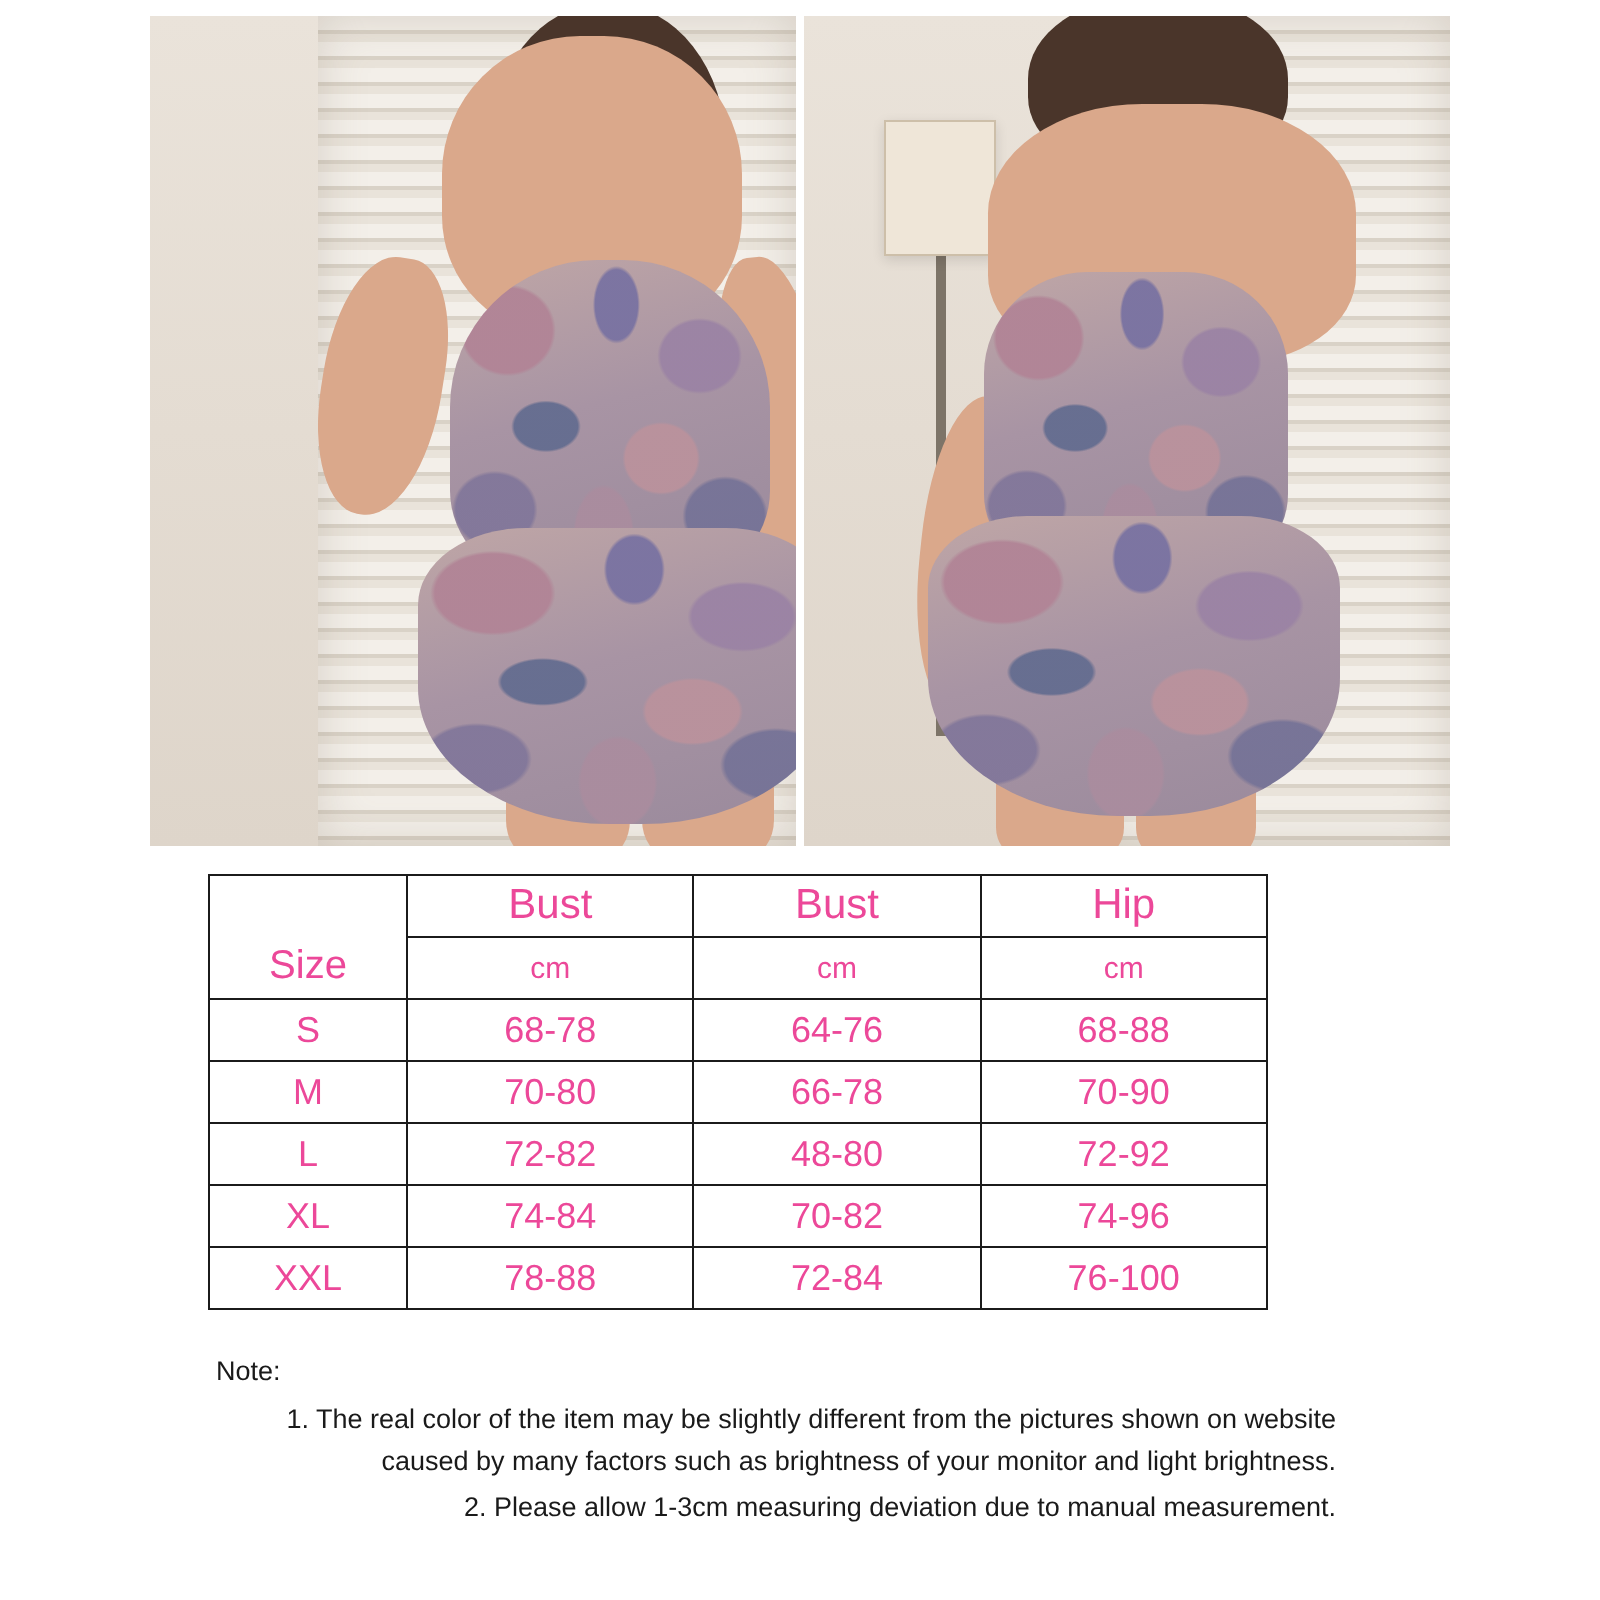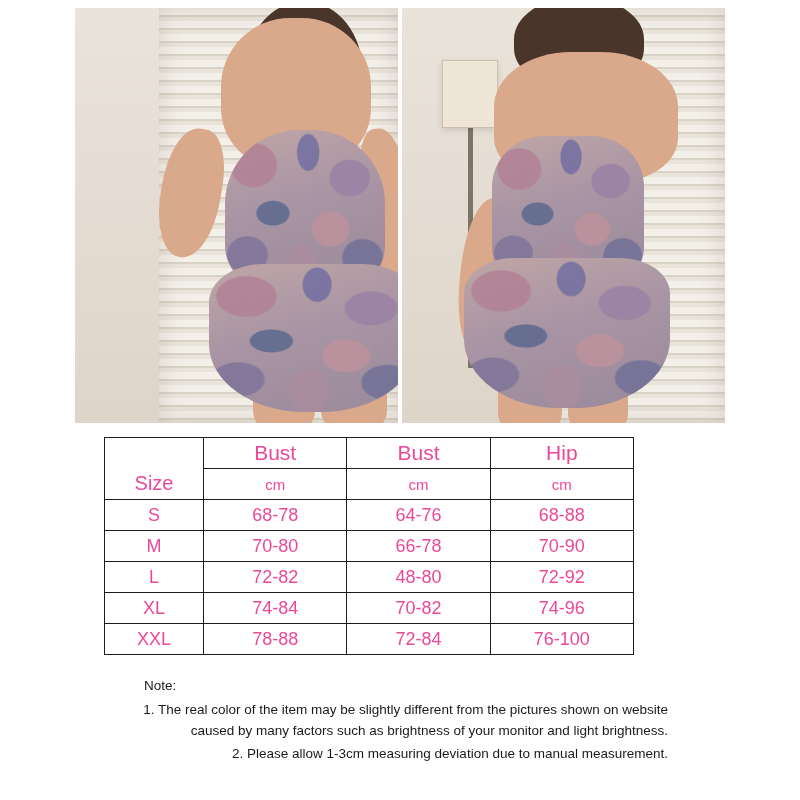--- a/index.html
+++ b/index.html
@@ -152,21 +152,20 @@
     position: absolute;
     left: 108px;
     top: 676px;
     width: 560px;
     font-size: 13.5px;
     line-height: 1.55;
     color: #1a1a1a;
   }
   .note .note-title {
     margin-bottom: 3px;
-    margin-left: 36px;
   }
   .note p {
     margin: 0 0 2px 0;
     text-align: right;
   }
 </style>
 </head>
 <body>
 
 <div class="page">

